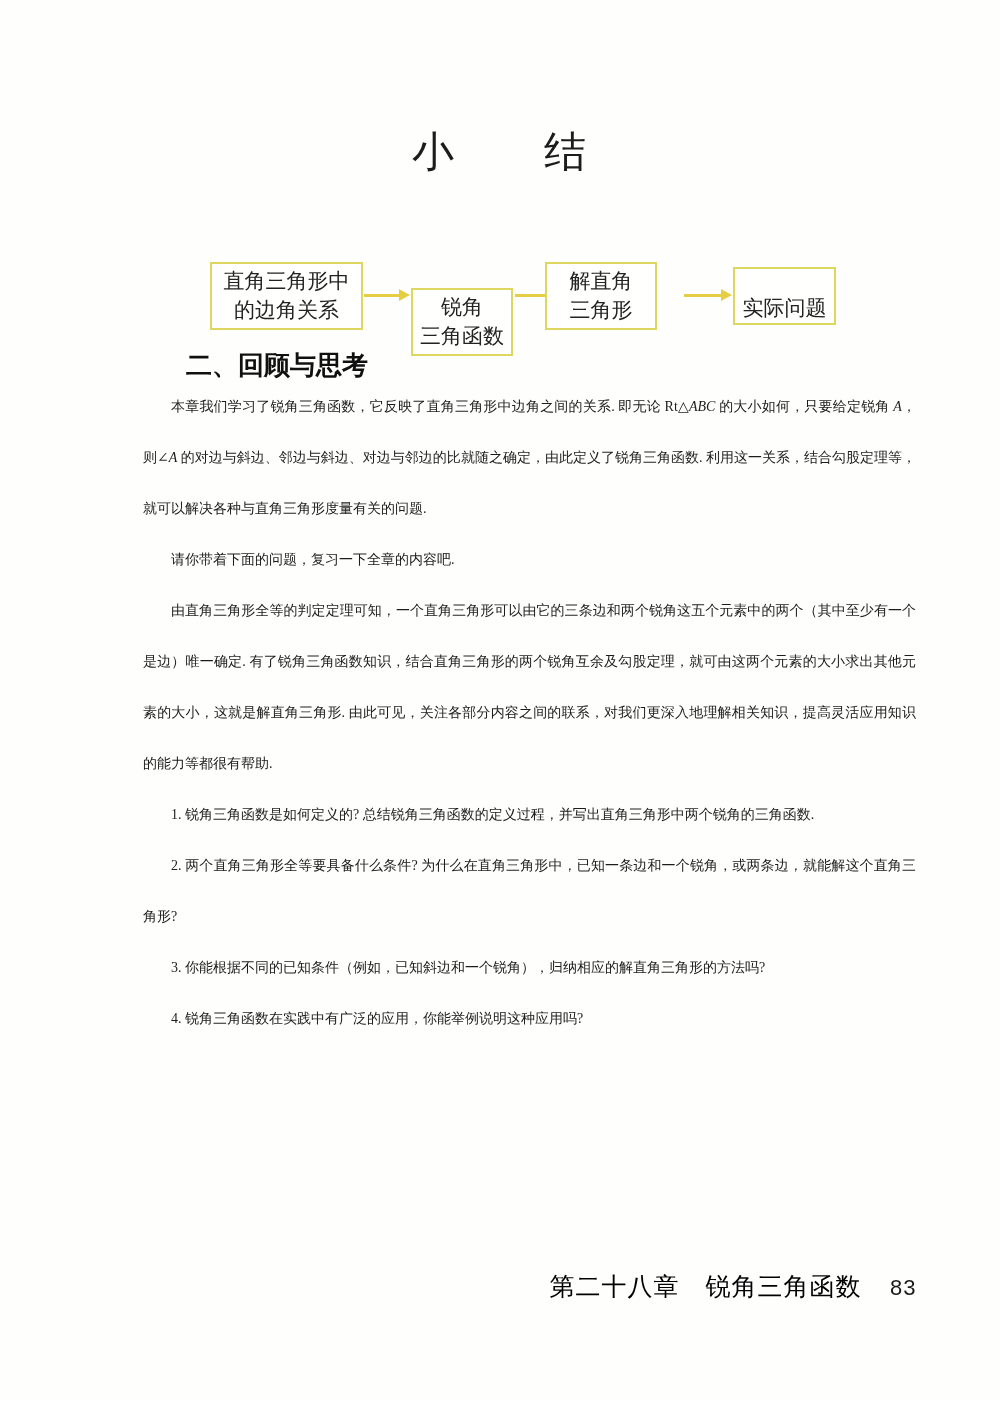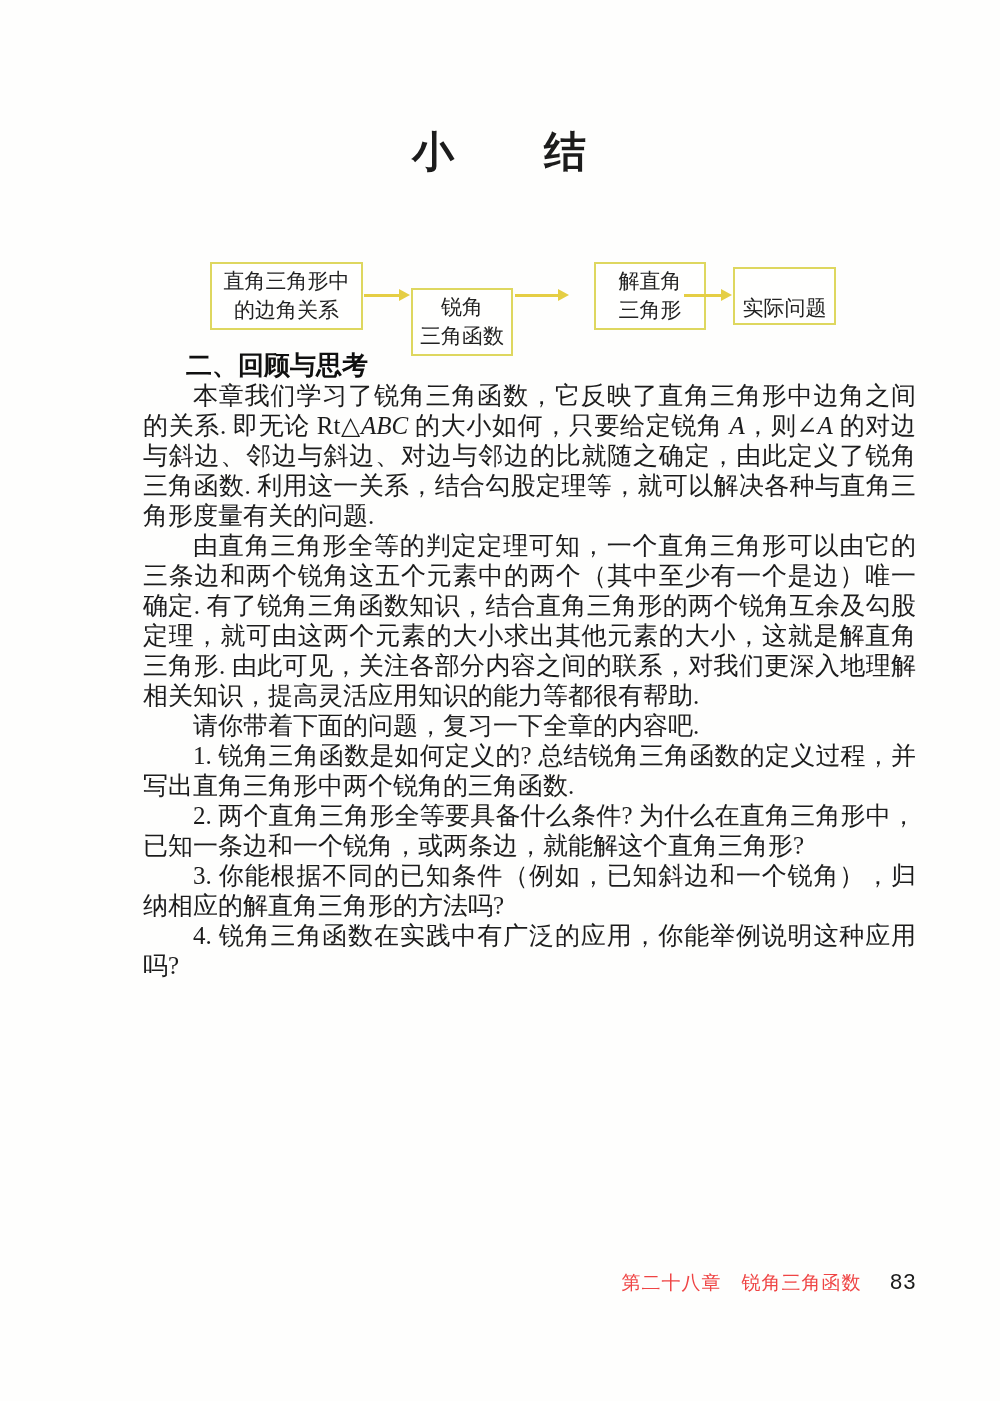--- a/index.html
+++ b/index.html
@@ -13,21 +13,21 @@
     overflow: hidden;
   }
 
   .page-title {
     position: absolute;
     top: 124px;
     left: 0;
     width: 100%;
     text-align: center;
     font-size: 42px;
-    font-weight: 700;
+    font-weight: 400;
     letter-spacing: 2px;
   }
 
   .section-heading {
     position: absolute;
     left: 186px;
     font-family: "Liberation Sans", "DejaVu Sans", sans-serif;
     font-weight: bold;
     font-size: 26px;
     color: #101010;
@@ -53,21 +53,21 @@
     flex-direction: column;
     align-items: center;
     justify-content: center;
     font-size: 21px;
     line-height: 29px;
     text-align: center;
     color: #222;
   }
   .flow-box-1 { left: 210px; top: 1px;  width: 153px; height: 68px; }
   .flow-box-2 { left: 411px; top: 16px;  width: 102px; height: 68px; margin-top: 11px; }
-  .flow-box-3 { left: 594px; top: 1px;  width: 112px; height: 68px; }
+  .flow-box-3 { left: 545px; top: 1px;  width: 112px; height: 68px; }
   .flow-box-4 { left: 733px; top: 6px;  width: 103px; height: 58px; justify-content: flex-end; }
 
   .flow-arrow {
     position: absolute;
     top: 33px;
     height: 3px;
     background: #e5ce44;
   }
   .flow-arrow::after {
     content: "";
@@ -82,39 +82,39 @@
   }
   .flow-arrow-1 { left: 364px; width: 36px; }
   .flow-arrow-2 { left: 515px; width: 44px; }
   .flow-arrow-3 { left: 684px; width: 38px; }
 
   .body-text {
     position: absolute;
     left: 143px;
     top: 381px;
     width: 773px;
-    font-size: 25px;
-    line-height: 30px;
+    font-size: 14px;
+    line-height: 51px;
     text-align: justify;
     color: #1c1c1c;
   }
   .body-text p { margin: 0; text-indent: 2em; }
   .math-var { font-style: italic; }
 
   .page-footer {
     position: absolute;
     top: 1270px;
     right: 84px;
     display: flex;
     align-items: baseline;
     white-space: nowrap;
   }
   .footer-chapter {
-    font-size: 19px;
-    color: #ef4444;
+    font-size: 25px;
+    color: #000000;
     letter-spacing: 1px;
   }
   .footer-pagenum {
     margin-left: 28px;
     font-size: 22px;
     color: #1a1a1a;
     font-family: Liberation Mono, monospace;
   }
 </style>
 </head>
@@ -143,22 +143,22 @@
     <div class="flow-arrow flow-arrow-3"></div>
     <div class="flow-box flow-box-4">
       <div>实际问题</div>
     </div>
   </div>
 
   <div class="section-heading heading-2">二、回顾与思考</div>
 
   <div class="body-text">
     <p><span>本章我们学习了锐角三角函数，它反映了直角三角形中边角之间的关系. 即无论 Rt△</span><span class="math-var">ABC</span><span> 的大小如何，只要给定锐角 </span><span class="math-var">A</span><span>，则∠</span><span class="math-var">A</span><span> 的对边与斜边、邻边与斜边、对边与邻边的比就随之确定，由此定义了锐角三角函数. 利用这一关系，结合勾股定理等，就可以解决各种与直角三角形度量有关的问题.</span></p>
+    <p>请你带着下面的问题，复习一下全章的内容吧.</p>
     <p>由直角三角形全等的判定定理可知，一个直角三角形可以由它的三条边和两个锐角这五个元素中的两个（其中至少有一个是边）唯一确定. 有了锐角三角函数知识，结合直角三角形的两个锐角互余及勾股定理，就可由这两个元素的大小求出其他元素的大小，这就是解直角三角形. 由此可见，关注各部分内容之间的联系，对我们更深入地理解相关知识，提高灵活应用知识的能力等都很有帮助.</p>
-    <p>请你带着下面的问题，复习一下全章的内容吧.</p>
     <p>1. 锐角三角函数是如何定义的? 总结锐角三角函数的定义过程，并写出直角三角形中两个锐角的三角函数.</p>
     <p>2. 两个直角三角形全等要具备什么条件? 为什么在直角三角形中，已知一条边和一个锐角，或两条边，就能解这个直角三角形?</p>
     <p>3. 你能根据不同的已知条件（例如，已知斜边和一个锐角），归纳相应的解直角三角形的方法吗?</p>
     <p>4. 锐角三角函数在实践中有广泛的应用，你能举例说明这种应用吗?</p>
   </div>
 
   <div class="page-footer">
     <span class="footer-chapter">第二十八章　锐角三角函数</span>
     <span class="footer-pagenum">83</span>
   </div>

